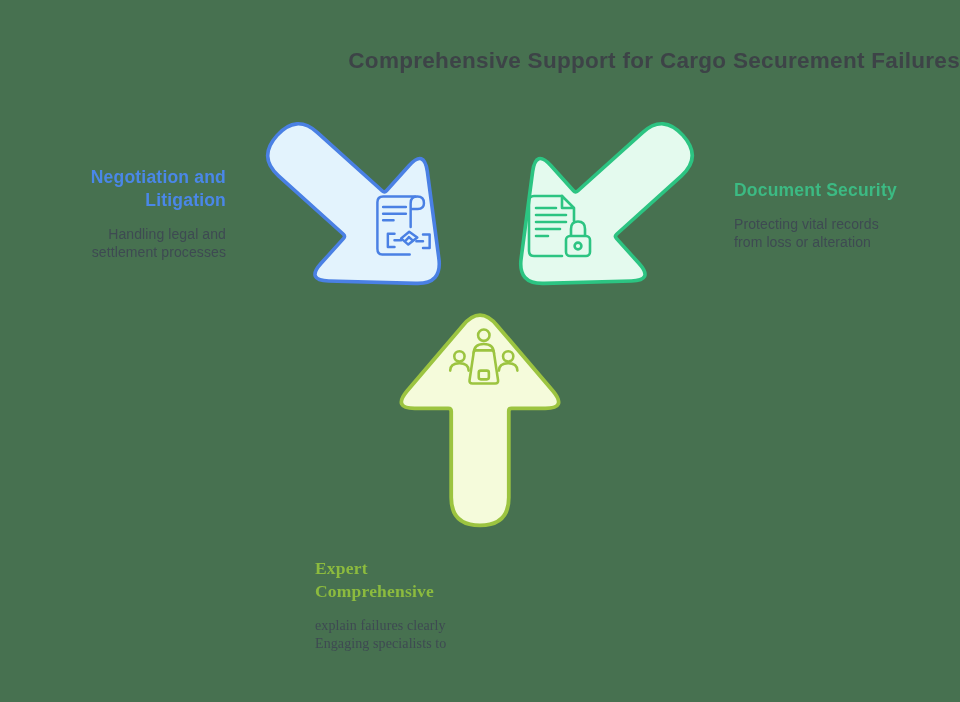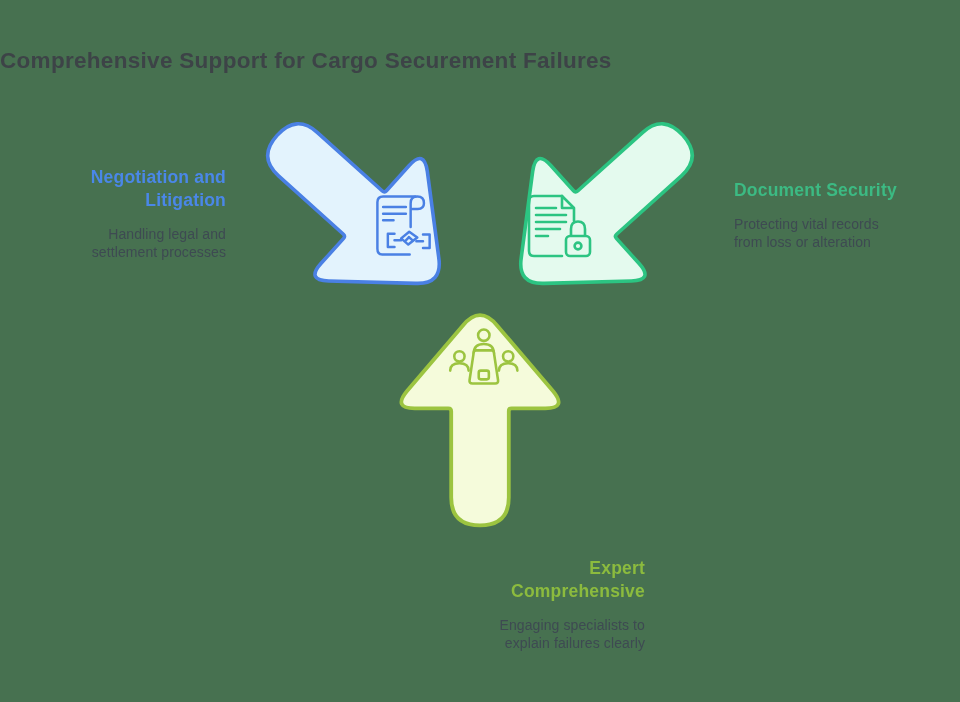--- a/index.html
+++ b/index.html
@@ -3,28 +3,28 @@
 <meta charset="utf-8">
 <style>
   html,body { margin:0; padding:0; background:#477150; }
   .stage {
     position:relative; width:960px; height:702px; overflow:hidden;
     background:#477150;
     font-family:"Liberation Sans", sans-serif;
   }
   .title {
     position:absolute; top:48px; left:0; width:100%; margin:0;
-    text-align:left; font-size:22.5px; font-weight:700;
+    text-align:right; font-size:22.5px; font-weight:700;
     letter-spacing:0.3px; color:#3D4347;
   }
   .art { position:absolute; left:0; top:0; }
   .label { position:absolute; }
   .label-left  { top:166px; right:734px; width:260px; text-align:right; }
   .label-right { top:179px; left:734px;  width:230px; text-align:left; }
-  .label-bottom{ top:557px; left:480px; width:330px; transform:translateX(-50%); text-align:right; }
+  .label-bottom{ top:557px; left:480px; width:330px; transform:translateX(-50%); text-align:left;font-family:Liberation Serif, serif; }
   .heading { font-size:17.5px; line-height:23px; font-weight:700; letter-spacing:0.2px; }
   .heading-blue  { color:#4A87E8; }
   .heading-green { color:#3CBA83; }
   .heading-lime  { color:#8CBB3E; }
   .desc {
     margin-top:14px; font-size:14px; line-height:17.5px;
     font-weight:400; letter-spacing:0.1px; color:#3E4A52;
   }
   .line { display:block; }
 </style>
@@ -102,18 +102,18 @@
       <span class="line">from loss or alteration</span>
     </div>
   </div>
 
   <div class="label label-bottom">
     <div class="heading heading-lime">
       <span class="line">Expert</span>
       <span class="line">Comprehensive</span>
     </div>
     <div class="desc">
+      <span class="line">explain failures clearly</span>
       <span class="line">Engaging specialists to</span>
-      <span class="line">explain failures clearly</span>
     </div>
   </div>
 
 </div>
 
 </body></html>

